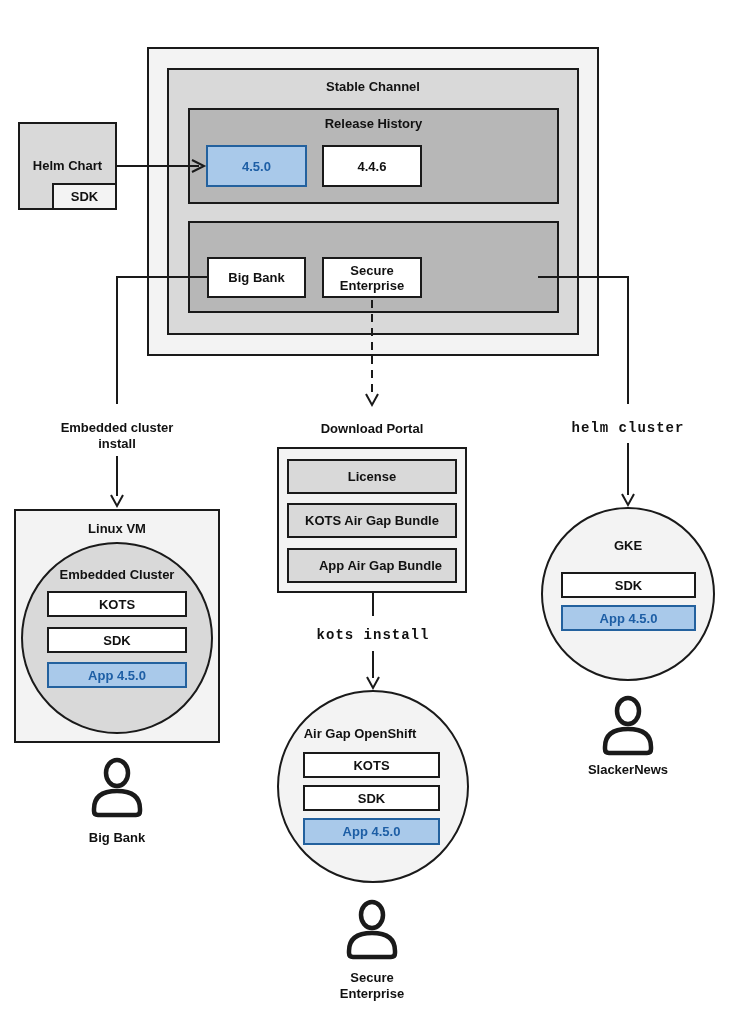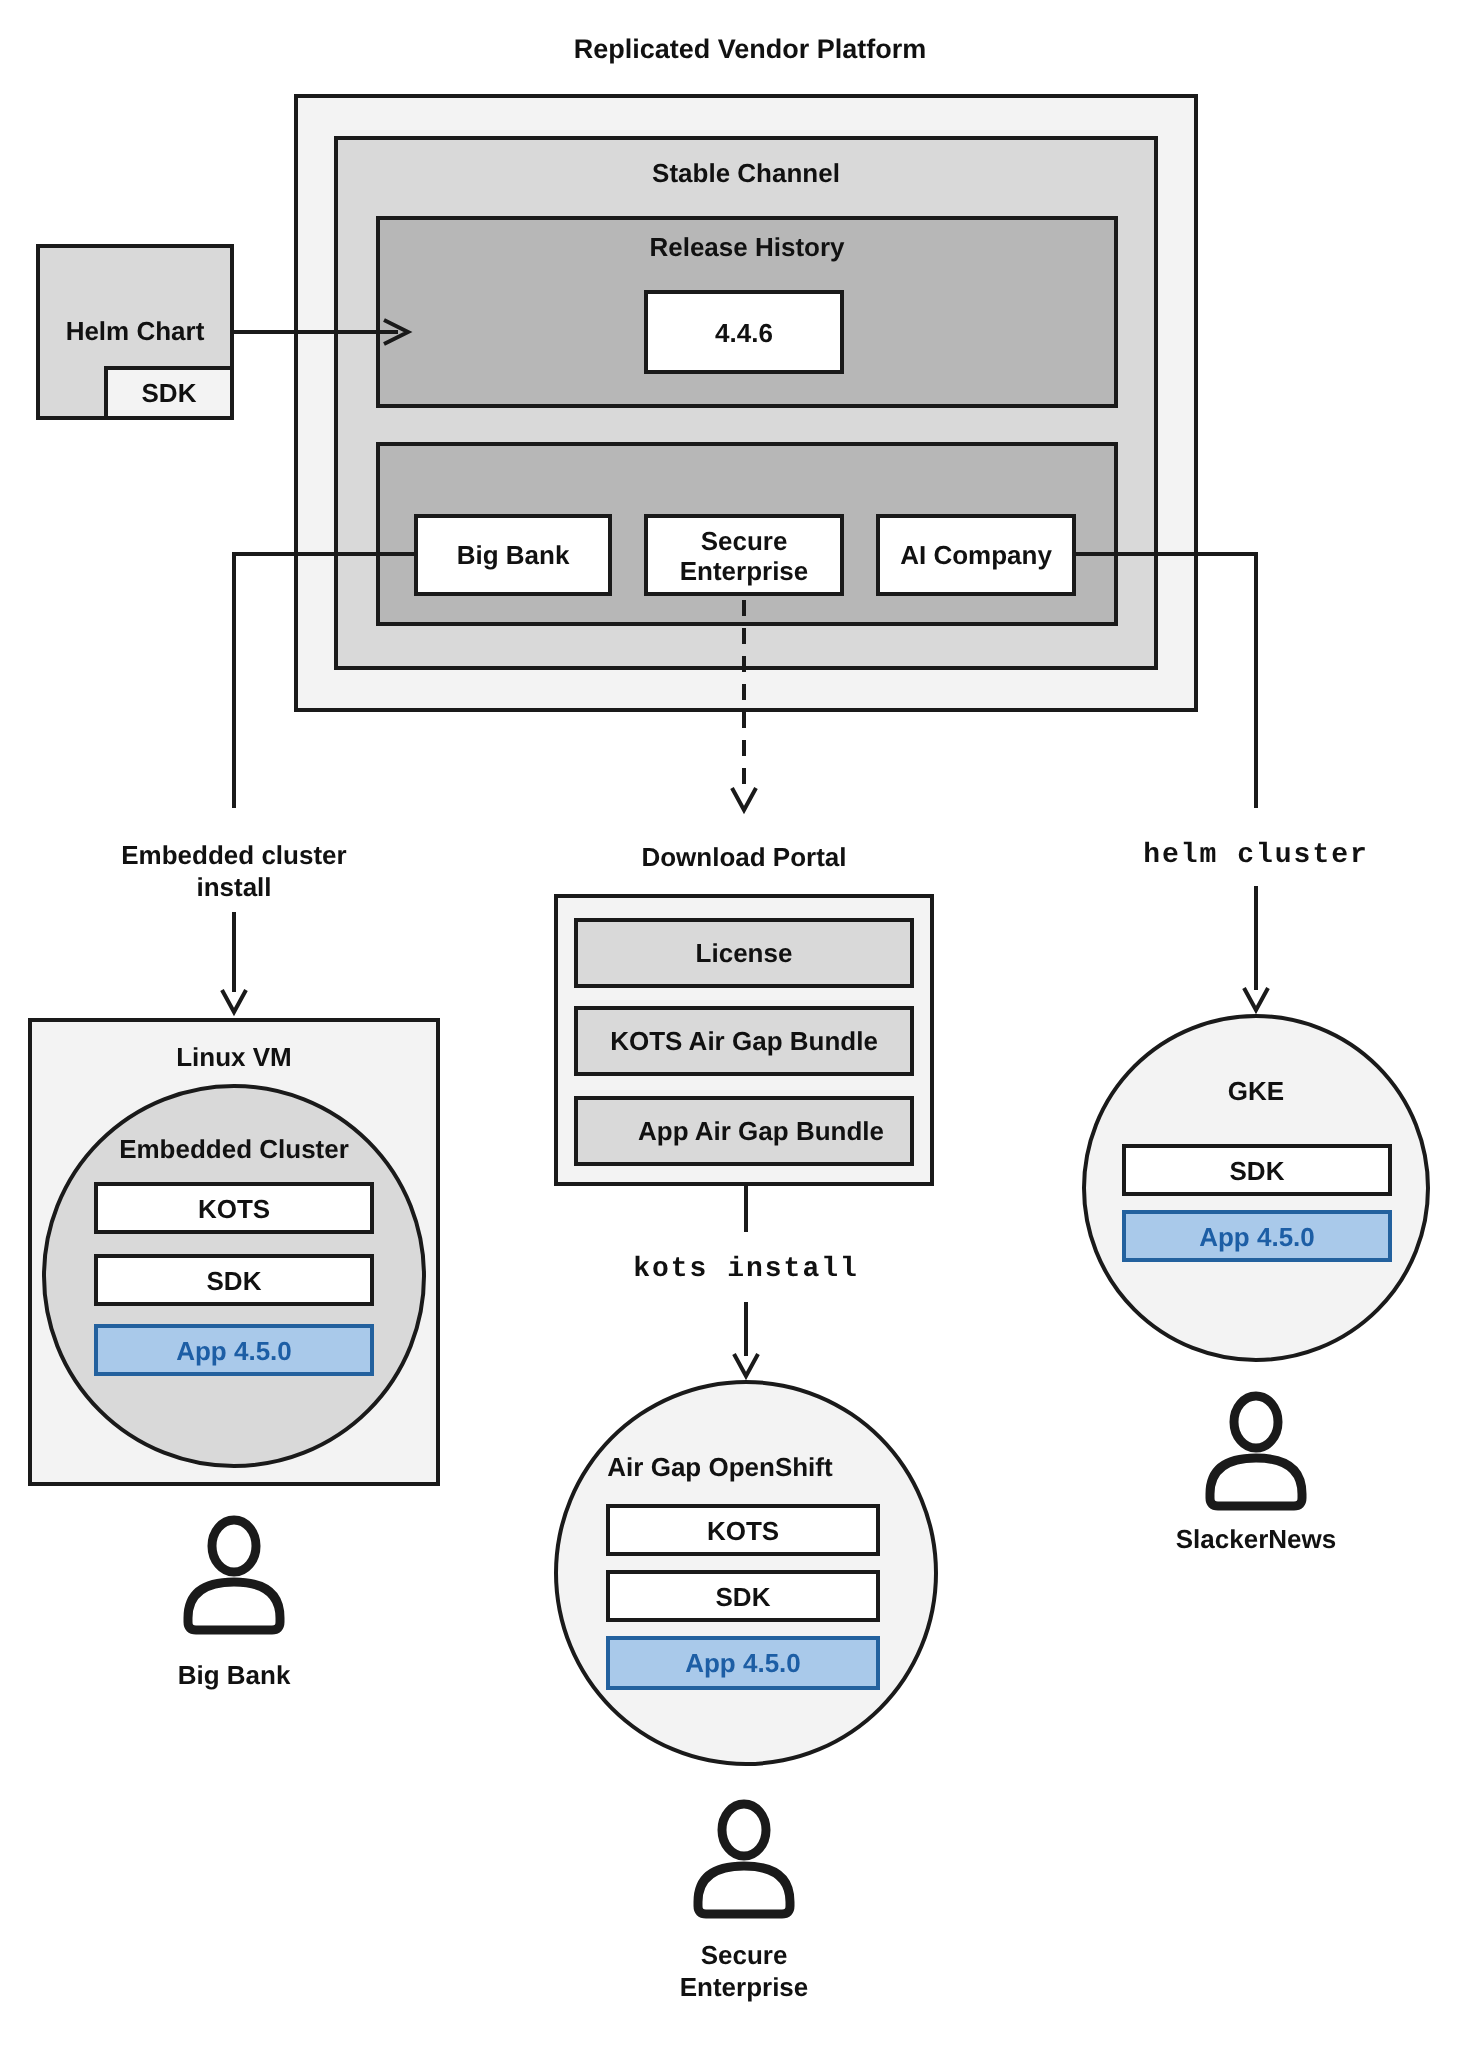--- a/index.html
+++ b/index.html
@@ -67,34 +67,33 @@
   .p-os1{left:303px;top:752px;width:137px;height:26px;}
   .p-os2{left:303px;top:785px;width:137px;height:26px;}
   .p-os3{left:303px;top:818px;width:137px;height:27px;}
   .p-secure-lbl{left:332px;top:970px;width:80px;}
 </style>
 </head>
 <body>
 
 <div class="canvas">
 
-  <div class="lbl p-title">Replicated Vendor Platform</div>
 
   <div class="box fill-light p-outer"></div>
   <div class="box fill-mid p-stable"></div>
   <div class="lbl p-stable-lbl">Stable Channel</div>
 
   <div class="box fill-dark p-release"></div>
   <div class="lbl p-release-lbl">Release History</div>
+  <div class="box cell blue p-r450">4.5.0</div>
   <div class="box cell fill-white p-r446">4.4.6</div>
 
   <div class="box fill-dark p-customers"></div>
   <div class="box cell fill-white p-cust1">Big Bank</div>
   <div class="box cell fill-white p-cust2">Secure Enterprise</div>
-  <div class="box cell fill-white p-cust3">AI Company</div>
 
   <div class="box fill-mid p-helm"></div>
   <div class="lbl p-helm-lbl">Helm Chart</div>
   <div class="box cell fill-light p-sdkbox">SDK</div>
 
   <div class="lbl p-ec-lbl">Embedded cluster install</div>
   <div class="lbl mono p-helmcmd">helm cluster</div>
   <div class="lbl p-portal-lbl">Download Portal</div>
   <div class="lbl mono p-kotscmd">kots install</div>
 

